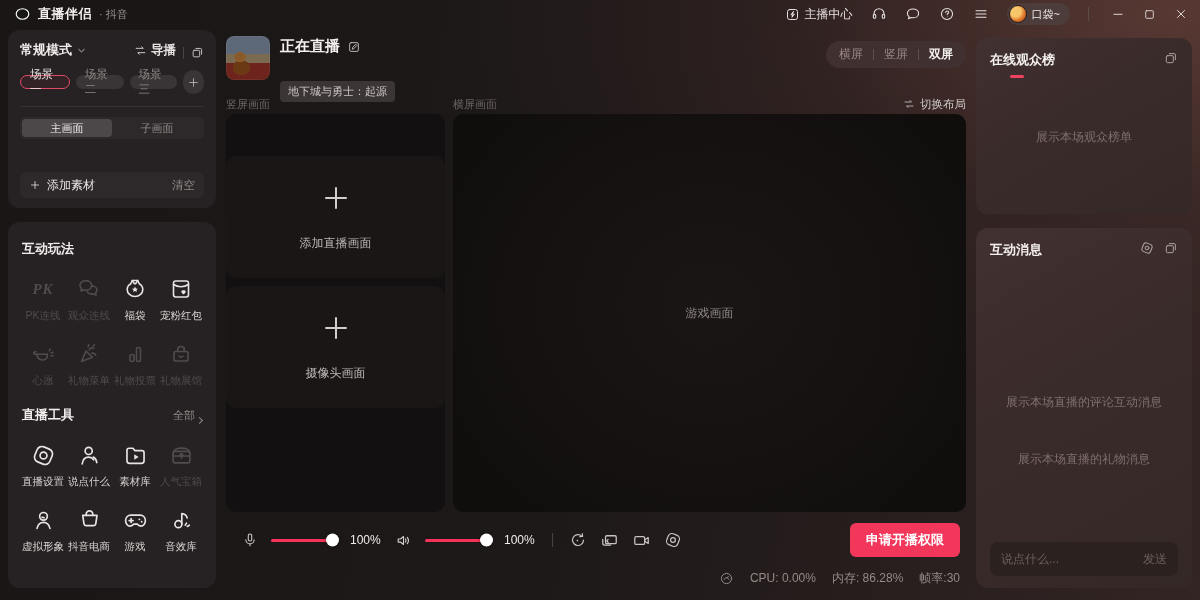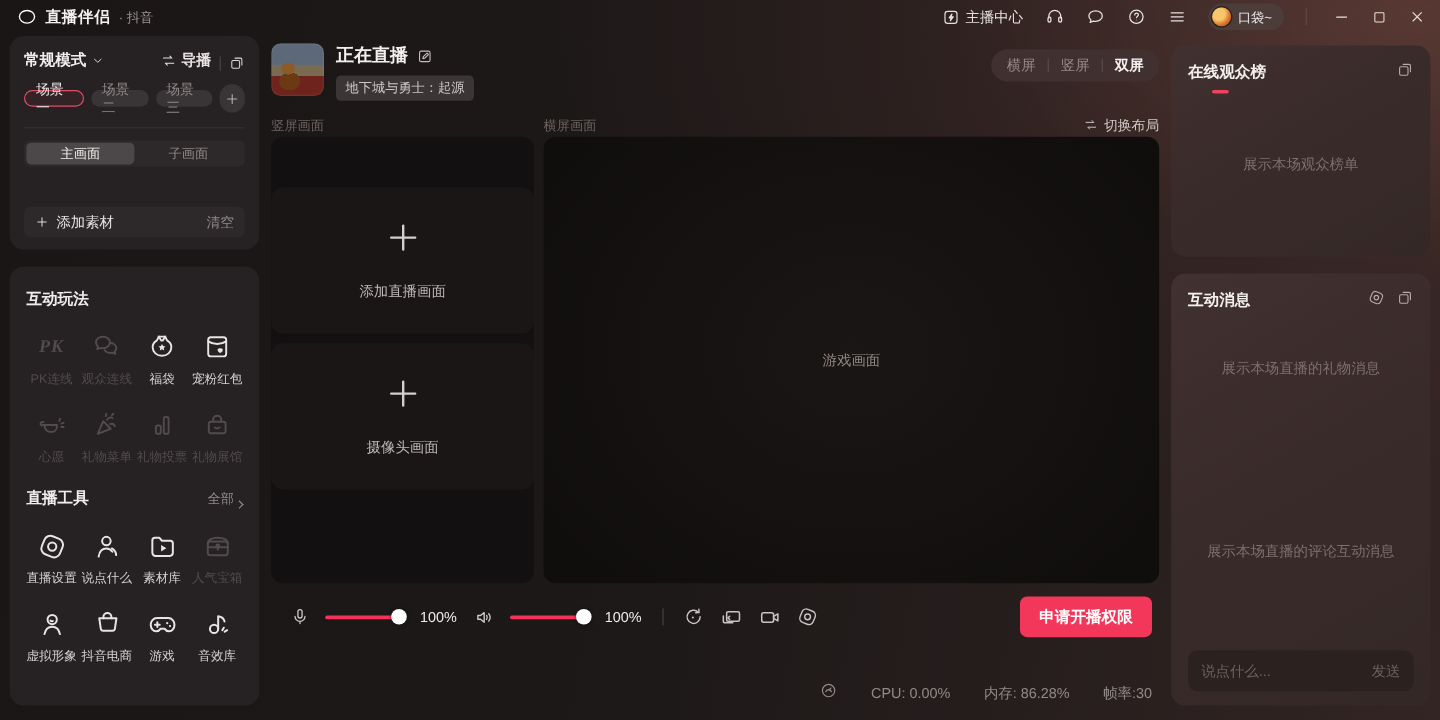--- a/index.html
+++ b/index.html
@@ -79,21 +79,21 @@
   .stage-info { display:flex; gap:10px; }
   .thumb { width:44px; height:44px; border-radius:8px; flex:0 0 44px;
     background:
       radial-gradient(9px 8px at 32% 48%, #8a5a28 0 62%, rgba(0,0,0,0) 63%),
       radial-gradient(14px 12px at 35% 72%, #6b3a14 0 62%, rgba(0,0,0,0) 63%),
       linear-gradient(#5d6878 0 42%, #7a6a52 42% 62%, #6e241d 62% 100%);
     box-shadow:inset 0 0 0 1px rgba(255,255,255,.06); }
   .stage-title-row { display:flex; align-items:center; gap:7px; margin-top:1px; }
   .stage-title { font-size:15px; font-weight:bold; color:#f3efee; }
   .edit-ic { color:#c4bebd; }
-  .game-tag { display:inline-flex; align-items:center; margin-top:7px; background:#3b3536; border-radius:4px; padding:3px 8px; font-size:11px; color:#cdc7c6; }
+  .game-tag { display:inline-flex; align-items:center; margin-top:25px; background:#3b3536; border-radius:4px; padding:3px 8px; font-size:11px; color:#cdc7c6; }
   .layout-pill { display:flex; align-items:center; gap:10px; background:#413030; border-radius:14px; height:27px; padding:0 13px; margin-top:5px; }
   .layout-opt { font-size:12px; color:#998887; }
   .layout-opt.active { color:#f5f1f0; font-weight:bold; }
   .pill-sep { width:1px; height:11px; background:#5d4c4a; }
 
   .canvas-labels { height:20px; flex:0 0 20px; display:flex; align-items:center; font-size:11px; color:#6a625f; }
   .cl-portrait { width:227px; flex:0 0 227px; }
   .cl-rest { flex:1; display:flex; align-items:center; justify-content:space-between; }
   .switch-layout { display:flex; align-items:center; gap:5px; color:#cfc9c8; font-size:11.5px; }
 
@@ -108,21 +108,21 @@
   .control-bar { height:56px; flex:0 0 56px; display:flex; align-items:center; padding:0 6px 0 16px; gap:13px; }
   .ctl-icon { color:#d2cdcc; }
   .slider { width:66px; height:3px; background:#f6315a; border-radius:2px; position:relative; }
   .slider .knob { position:absolute; right:-2px; top:50%; transform:translateY(-50%); width:13px; height:13px; border-radius:50%; background:#fff; box-shadow:0 0 3px rgba(0,0,0,.5); }
   .vol-label { font-size:12px; color:#efebea; min-width:32px; }
   .ctl-sep { width:1px; height:14px; background:#484243; margin:0 3px; }
   .ctl-btn { color:#c9c4c3; }
   .ctl-spacer { flex:1; }
   .apply-btn { height:34px; padding:0 16px; background:#f2375b; border:none; border-radius:6px; color:#fff; font-size:13px; font-weight:bold; font-family:Liberation Mono, monospace; display:flex; align-items:center; }
 
-  .stats-row { height:20px; flex:0 0 20px; display:flex; justify-content:flex-end; gap:28px; color:#928a88; font-size:12px; padding-right:6px;margin-top:26px; }
+  .stats-row { height:20px; flex:0 0 20px; display:flex; align-items:center; justify-content:flex-end; gap:16px; color:#928a88; font-size:12px; padding-right:6px; }
   .stats-item { display:flex; align-items:center; gap:5px; }
 
   
   .r-card { background:linear-gradient(150deg, #413130 0%, #392b2a 45%, #342827 100%); border-radius:12px; }
   .audience-card { height:176px; flex:0 0 176px; padding:13px 14px; display:flex; flex-direction:column; }
   .r-head { display:flex; align-items:flex-start; justify-content:space-between; }
   .r-title { font-size:13px; font-weight:bold; color:#f3efee; }
   .tab-underline { width:14px; height:3px; border-radius:2px; background:#f0415f; margin:6px 0 0 20px; }
   .r-head-icons { display:flex; align-items:center; gap:10px; color:#b5aba9; }
   .empty-text { font-size:12px; color:#7e6f6c; text-align:center; }
@@ -565,22 +565,22 @@
             <svg class="ic" width="14" height="14" viewBox="0 0 24 24">
                 <rect x="4.2" y="4.2" width="15.6" height="15.6" rx="5" transform="rotate(22.5 12 12)"></rect>
                 <circle cx="12" cy="12" r="3.2"></circle>
               </svg>
             <svg class="ic" width="14" height="14" viewBox="0 0 24 24">
                 <rect x="4" y="8" width="12" height="12" rx="2"></rect>
                 <path d="M9 4.5h8.5a2 2 0 0 1 2 2V15"></path>
               </svg>
           </span>
         </div>
+        <div class="empty-text comment-empty">展示本场直播的评论互动消息</div>
         <div class="empty-text gift-empty">展示本场直播的礼物消息</div>
-        <div class="empty-text comment-empty">展示本场直播的评论互动消息</div>
         <div class="msg-spacer"></div>
         <div class="chat-input-row">
           <input class="chat-input" type="text" placeholder="说点什么..." style="">
           <button class="send-btn">发送</button>
         </div>
       </div>
     </div>
 
   </div>
 </div>

